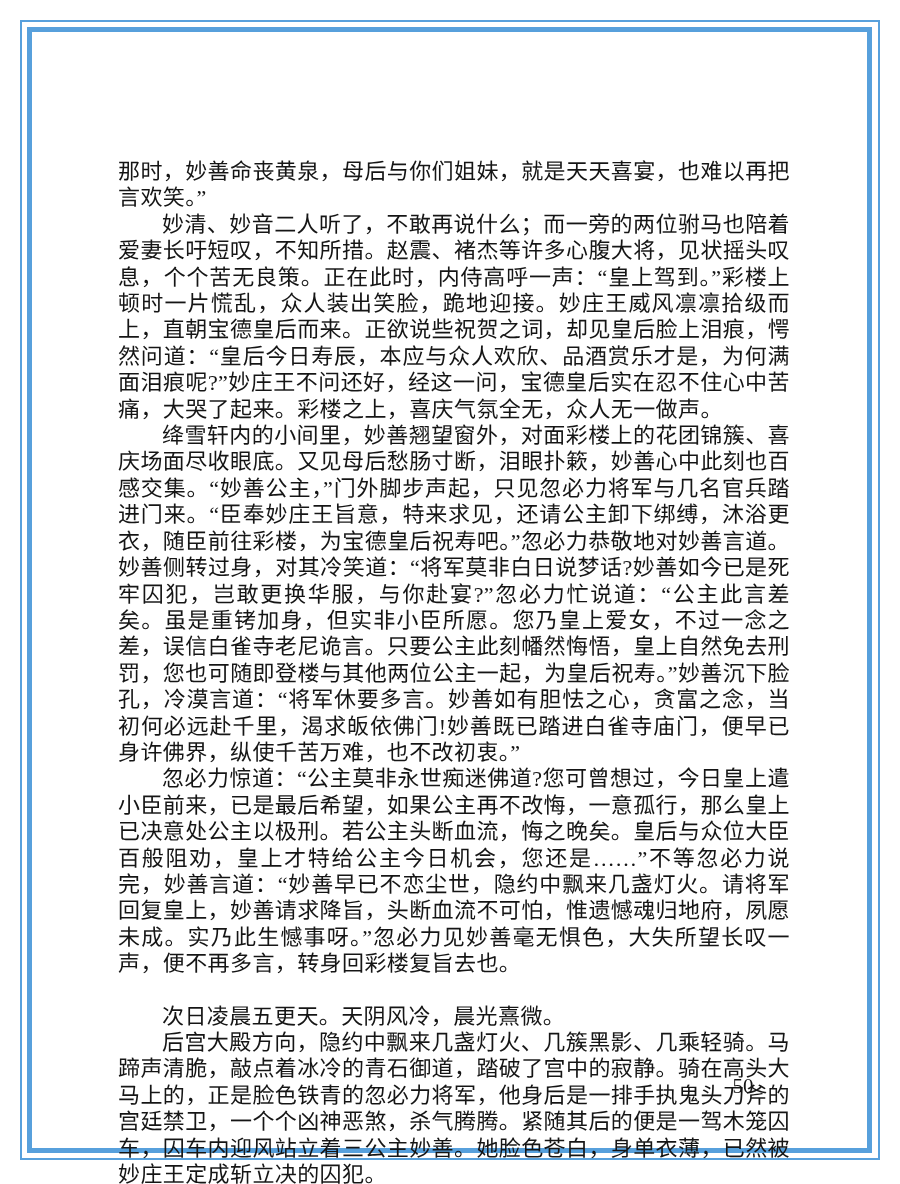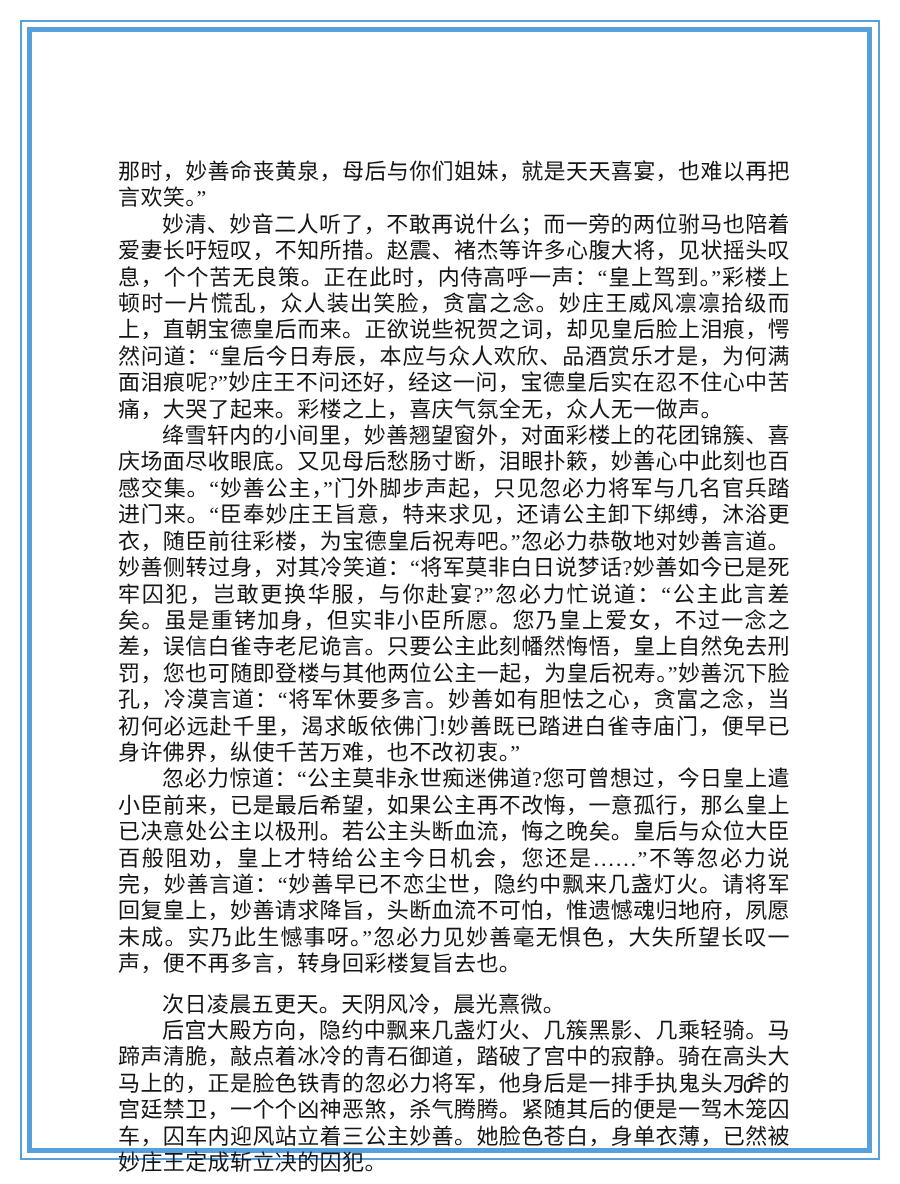--- a/index.html
+++ b/index.html
@@ -42,41 +42,41 @@
     text-justify: inter-ideograph;
   }
   .content p.para {
     margin: 0;
     padding: 0;
   }
   .content p.indent {
     text-indent: 2em;
   }
   .content p.gap-before {
-    margin-top: 14px;
+    margin-top: 26px;
   }
   .page-number {
     position: absolute;
     left: 718px;
     top: 1074px;
     width: 50px;
     text-align: center;
     color: var(--ink, #151515);
     font-size: 21px;
     font-family: "Liberation Serif", "DejaVu Serif", serif;
   }
 </style>
 </head>
 <body>
 
 <div class="page">
   <div class="frame-outer"></div>
   <div class="frame-inner"></div>
   <div class="content">
       <p class="para">那时，妙善命丧黄泉，母后与你们姐妹，就是天天喜宴，也难以再把言欢笑。”</p>
-      <p class="para indent">妙清、妙音二人听了，不敢再说什么；而一旁的两位驸马也陪着爱妻长吁短叹，不知所措。赵震、褚杰等许多心腹大将，见状摇头叹息，个个苦无良策。正在此时，内侍高呼一声：“皇上驾到。”彩楼上顿时一片慌乱，众人装出笑脸，贪富之念。妙庄王威风凛凛拾级而上，直朝宝德皇后而来。正欲说些祝贺之词，却见皇后脸上泪痕，愕然问道：“皇后今日寿辰，本应与众人欢欣、品酒赏乐才是，为何满面泪痕呢?”妙庄王不问还好，经这一问，宝德皇后实在忍不住心中苦痛，大哭了起来。彩楼之上，喜庆气氛全无，众人无一做声。</p>
+      <p class="para indent">妙清、妙音二人听了，不敢再说什么；而一旁的两位驸马也陪着爱妻长吁短叹，不知所措。赵震、褚杰等许多心腹大将，见状摇头叹息，个个苦无良策。正在此时，内侍高呼一声：“皇上驾到。”彩楼上顿时一片慌乱，众人装出笑脸，跪地迎接。妙庄王威风凛凛拾级而上，直朝宝德皇后而来。正欲说些祝贺之词，却见皇后脸上泪痕，愕然问道：“皇后今日寿辰，本应与众人欢欣、品酒赏乐才是，为何满面泪痕呢?”妙庄王不问还好，经这一问，宝德皇后实在忍不住心中苦痛，大哭了起来。彩楼之上，喜庆气氛全无，众人无一做声。</p>
       <p class="para indent">绛雪轩内的小间里，妙善翘望窗外，对面彩楼上的花团锦簇、喜庆场面尽收眼底。又见母后愁肠寸断，泪眼扑簌，妙善心中此刻也百感交集。“妙善公主，”门外脚步声起，只见忽必力将军与几名官兵踏进门来。“臣奉妙庄王旨意，特来求见，还请公主卸下绑缚，沐浴更衣，随臣前往彩楼，为宝德皇后祝寿吧。”忽必力恭敬地对妙善言道。妙善侧转过身，对其冷笑道：“将军莫非白日说梦话?妙善如今已是死牢囚犯，岂敢更换华服，与你赴宴?”忽必力忙说道：“公主此言差矣。虽是重铐加身，但实非小臣所愿。您乃皇上爱女，不过一念之差，误信白雀寺老尼诡言。只要公主此刻幡然悔悟，皇上自然免去刑罚，您也可随即登楼与其他两位公主一起，为皇后祝寿。”妙善沉下脸孔，冷漠言道：“将军休要多言。妙善如有胆怯之心，贪富之念，当初何必远赴千里，渴求皈依佛门!妙善既已踏进白雀寺庙门，便早已身许佛界，纵使千苦万难，也不改初衷。”</p>
       <p class="para indent">忽必力惊道：“公主莫非永世痴迷佛道?您可曾想过，今日皇上遣小臣前来，已是最后希望，如果公主再不改悔，一意孤行，那么皇上已决意处公主以极刑。若公主头断血流，悔之晚矣。皇后与众位大臣百般阻劝，皇上才特给公主今日机会，您还是……”不等忽必力说完，妙善言道：“妙善早已不恋尘世，隐约中飘来几盏灯火。请将军回复皇上，妙善请求降旨，头断血流不可怕，惟遗憾魂归地府，夙愿未成。实乃此生憾事呀。”忽必力见妙善毫无惧色，大失所望长叹一声，便不再多言，转身回彩楼复旨去也。</p>
       <p class="para indent gap-before">次日凌晨五更天。天阴风冷，晨光熹微。</p>
       <p class="para indent">后宫大殿方向，隐约中飘来几盏灯火、几簇黑影、几乘轻骑。马蹄声清脆，敲点着冰冷的青石御道，踏破了宫中的寂静。骑在高头大马上的，正是脸色铁青的忽必力将军，他身后是一排手执鬼头刀斧的宫廷禁卫，一个个凶神恶煞，杀气腾腾。紧随其后的便是一驾木笼囚车，囚车内迎风站立着三公主妙善。她脸色苍白，身单衣薄，已然被妙庄王定成斩立决的囚犯。</p>
     </div>
   <div class="page-number">50</div>
 </div>
 
 </body></html>

